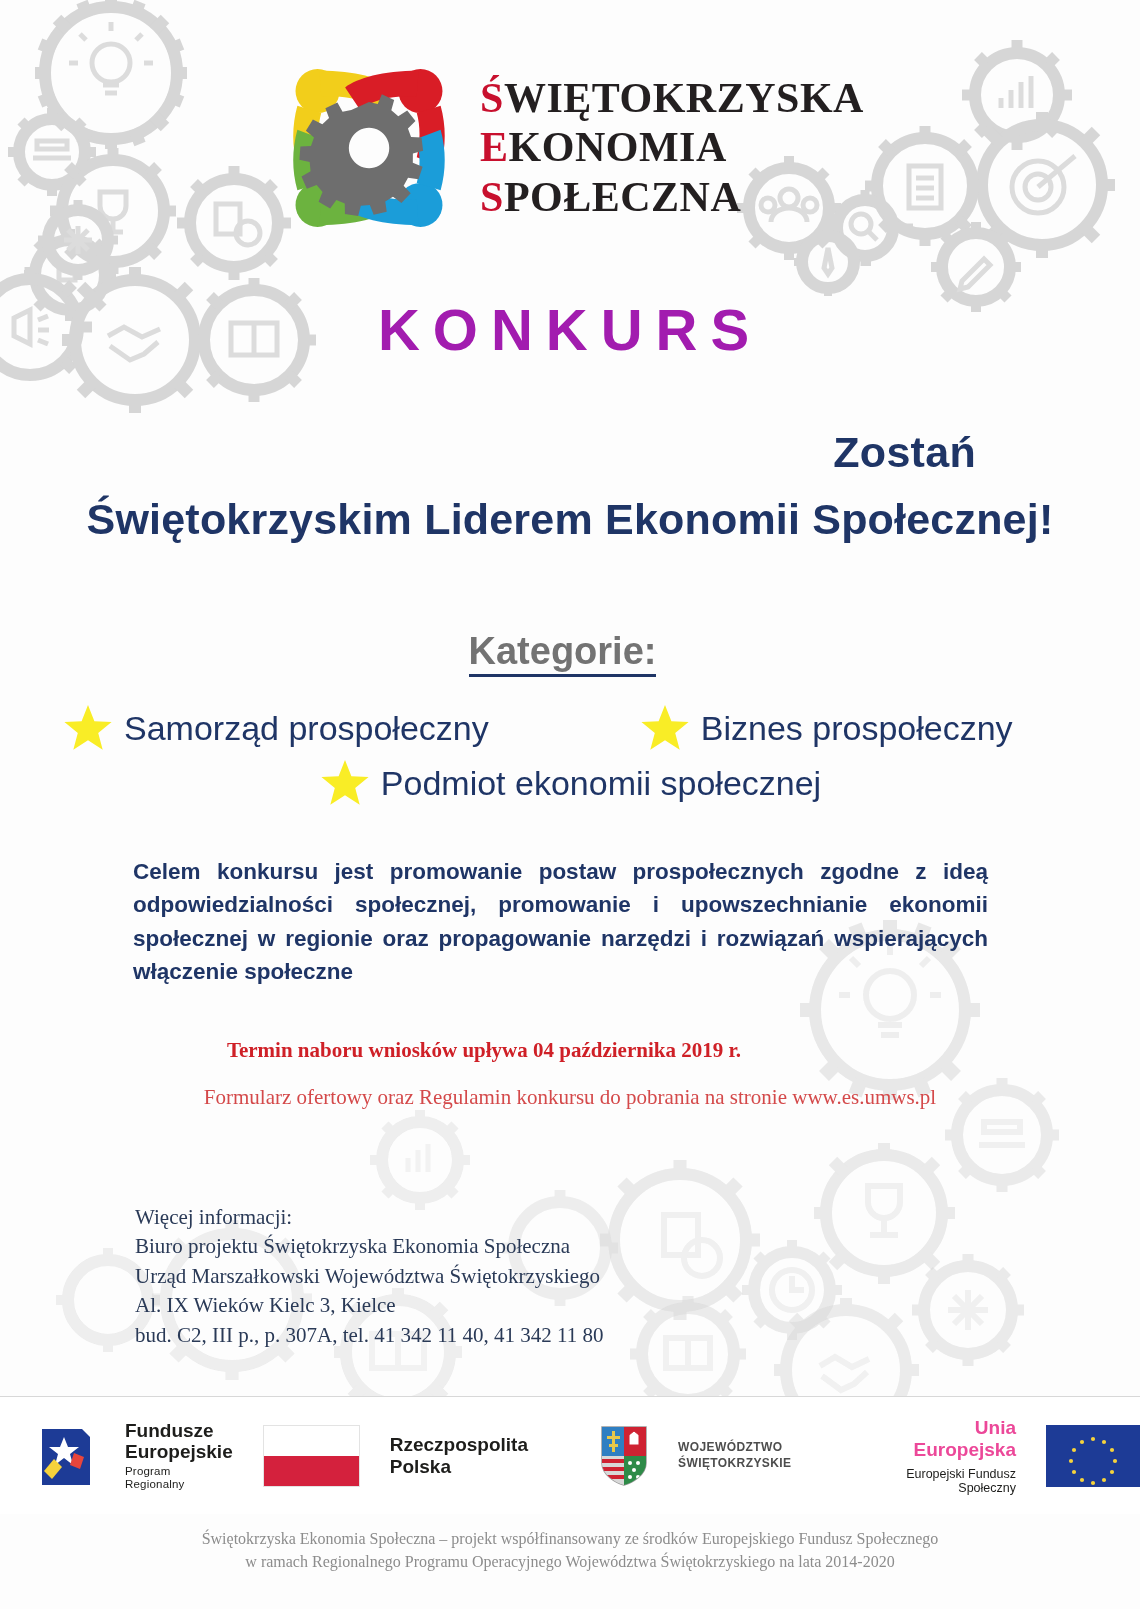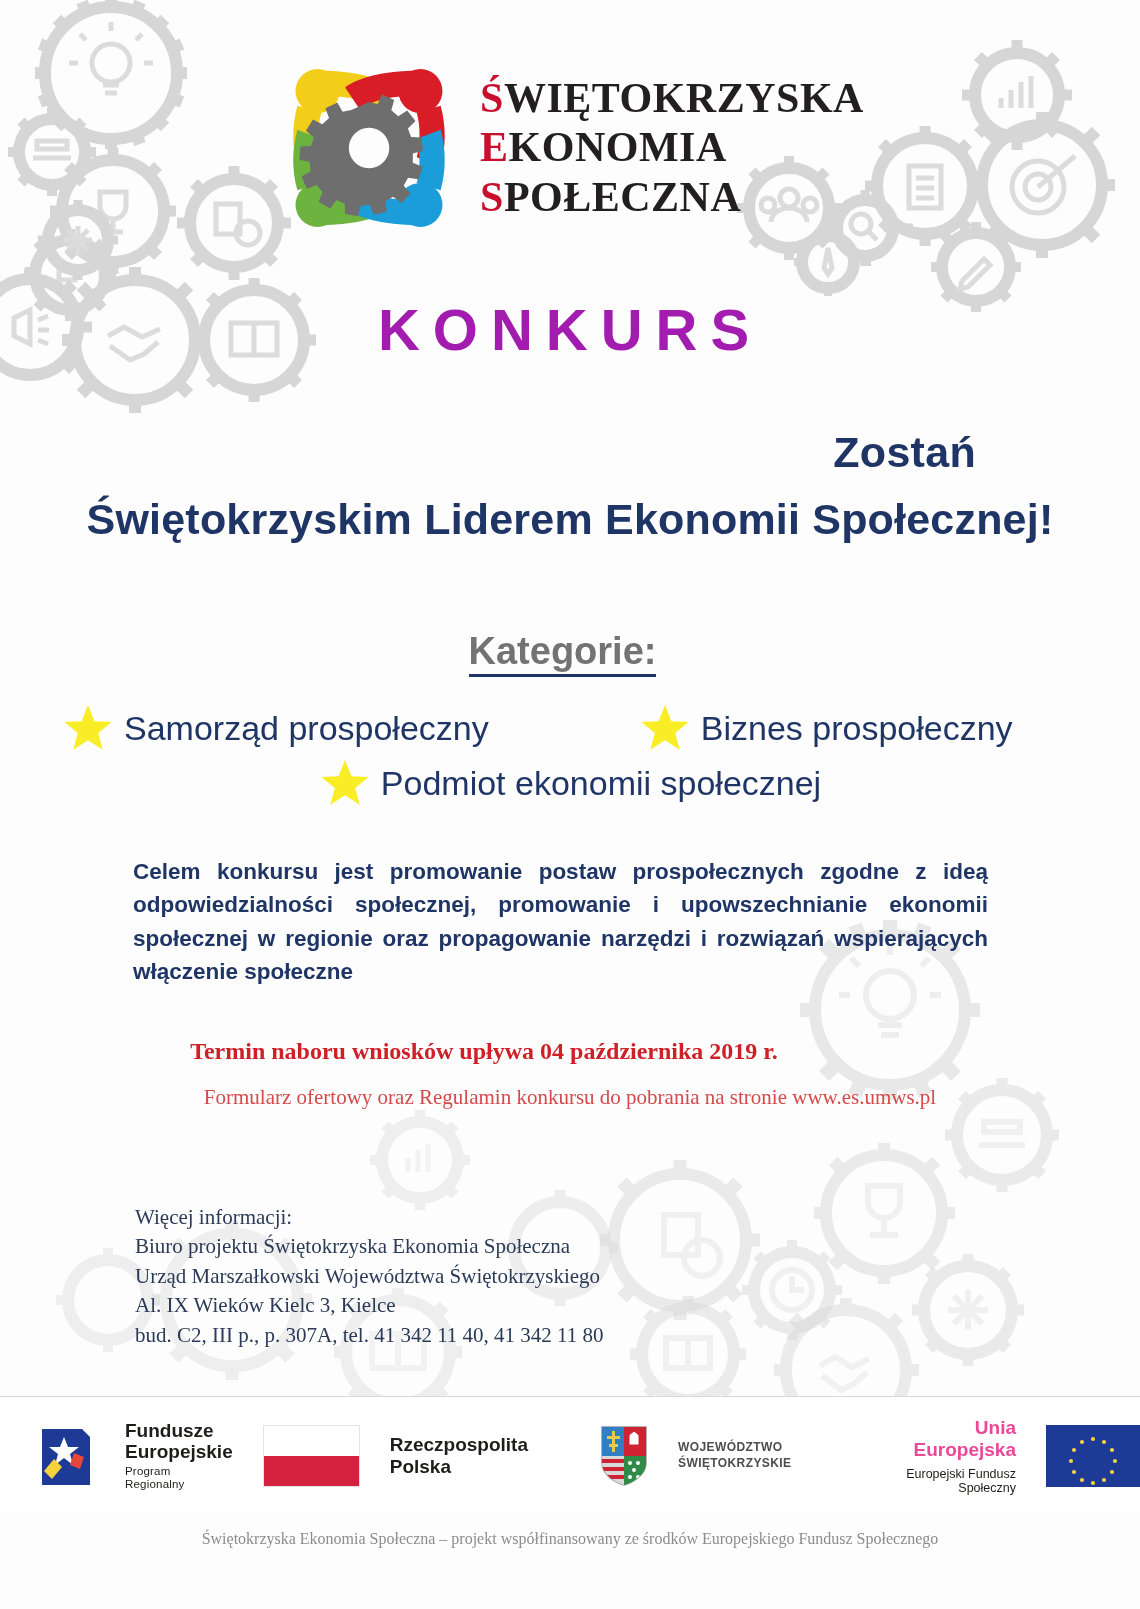--- a/index.html
+++ b/index.html
@@ -114,21 +114,21 @@
     color:#1f3566;
     text-align:justify;
   }
 
   
   .termin{
     position:absolute;left:0;top:1038px;width:968px;
     text-align:center;
     font-family:"Liberation Serif", serif;
     font-weight:bold;
-    font-size:24px;
+    font-size:21px;
     color:#cf2027;
   }
   .formularz{
     position:absolute;left:0;top:1085px;width:1140px;
     text-align:center;
     font-family:"Liberation Serif", serif;
     font-size:21px;
     color:#d4494a;
   }
 
@@ -906,16 +906,17 @@
               <circle cx="28" cy="25" r="2.1"></circle>
               <circle cx="36" cy="17" r="2.1"></circle>
             </g>
           </svg>
         </span>
       </div>
     </div>
 
     <div class="disclaimer">
       <div>Świętokrzyska Ekonomia Społeczna – projekt współfinansowany ze środków Europejskiego Fundusz Społecznego</div>
+      <div>w ramach Regionalnego Programu Operacyjnego Województwa Świętokrzyskiego na lata 2014-2020</div>
     </div>
 
   </div>
 </div>
 
 </body></html>

